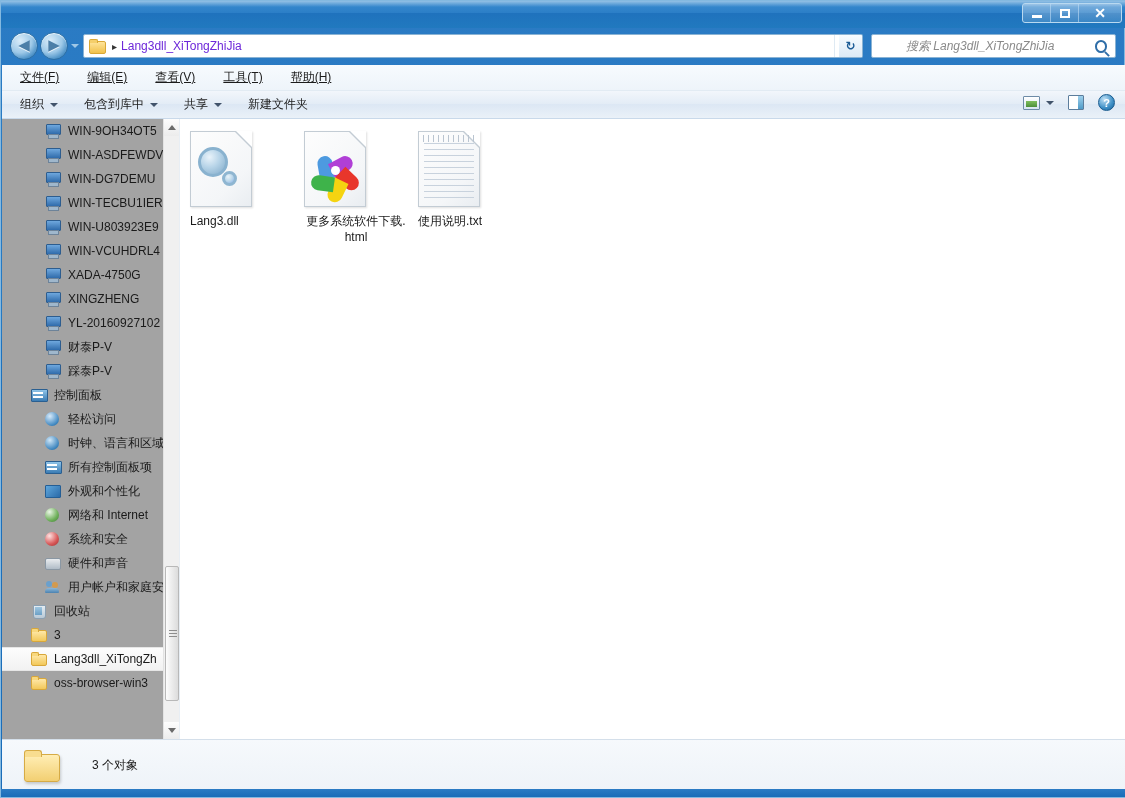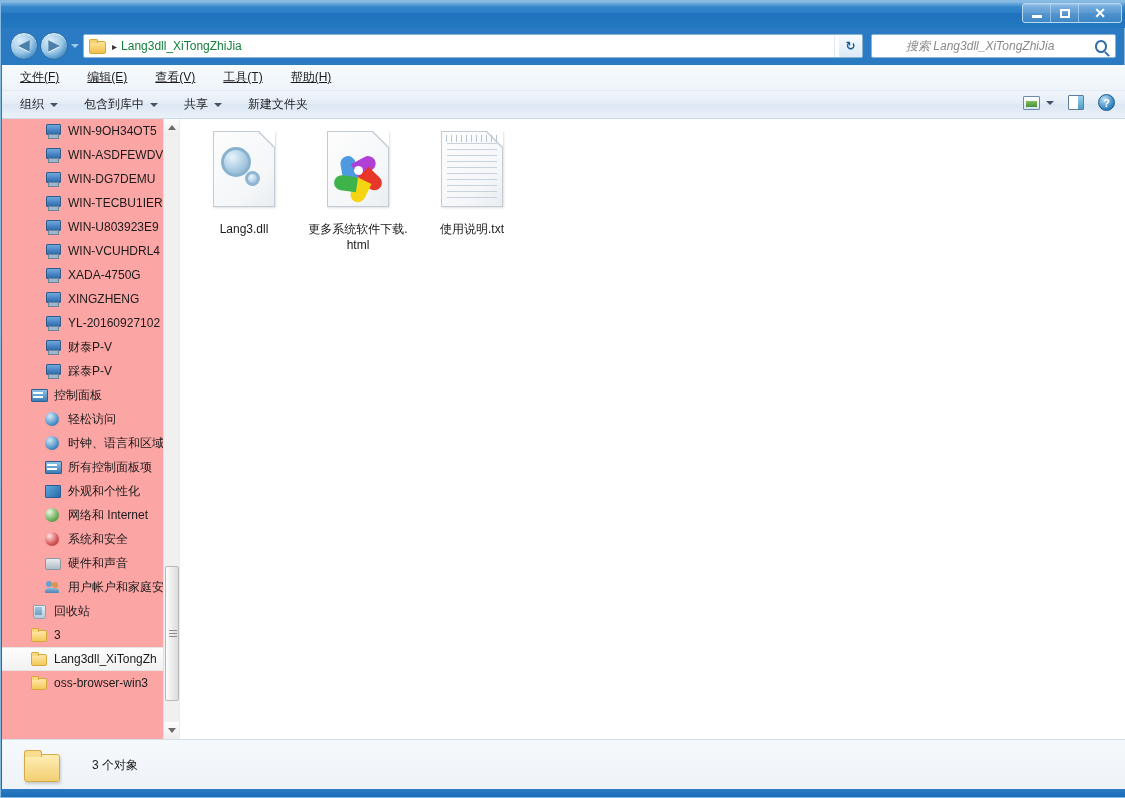--- a/index.html
+++ b/index.html
@@ -87,21 +87,21 @@
   .crumb-folder::before {
     content:""; position:absolute; left:0; top:2px; width:15px; height:11px;
     background: linear-gradient(180deg,#ffe49a,#f0c14b);
     border:1px solid #d9a836; border-radius:1px 2px 2px 2px;
   }
   .crumb-folder::after {
     content:""; position:absolute; left:0; top:0px; width:7px; height:3px;
     background:#f5cf6b; border:1px solid #d9a836; border-bottom:none; border-radius:2px 2px 0 0;
   }
   .crumb-sep { margin: 0 4px 0 7px; color:#333; font-size:10px; }
-  .crumb-text { font-size: 12px; color: #15803d; }
+  .crumb-text { font-size: 12px; color: #6d28d9; }
   .addr-drop {
     margin-left:auto; width:18px; height:22px;
     display:flex; align-items:center; justify-content:center;
     border-left:1px solid #dfeaf3;
   }
   .addr-drop i {
     width:0;height:0;border-left:4px solid transparent;border-right:4px solid transparent;border-top:4px solid #2a527a;
   }
   #refreshbtn {
     position: absolute; left: 838px; top: 6px;
@@ -186,21 +186,21 @@
 
   
   #body {
     position: absolute; left: 1px; top: 118px;
     width: 1123px; height: 620px;
     background: #ffffff;
     display: flex;
   }
   #sidebar {
     width: 178px; height: 620px;
-    background: #fca5a5;
+    background: #a3a3a3;
     position: relative;
     overflow: hidden;
     border-right: 1px solid #e8eef4;
   }
   .tree-row {
     height: 24px;
     display: flex; align-items: center;
     padding-left: 8px;
     font-size: 12px; color: #1a1a1a;
     white-space: nowrap;
@@ -313,23 +313,22 @@
   
   #content {
     flex: 1; height: 620px;
     background: #ffffff;
     padding: 8px 0 0 10px;
     display: flex; flex-wrap: wrap;
     align-content: flex-start;
   }
   .file-item {
     width: 108px; margin-right: 6px;
-    display: flex; flex-direction: column; align-items: center;
+    display: flex; flex-direction: column; align-items: flex-start;
     padding-top: 4px;
-    gap: 8px;
   }
   .file-icon { width: 62px; height: 76px; position: relative; margin-bottom: 6px; }
   .sheet {
     position:absolute; left:0; top:0; width:62px; height:76px;
     background: linear-gradient(135deg,#fdfdfd 0%,#f4f6f8 70%,#e9edf1 100%);
     border:1px solid #c3ccd4;
     box-shadow: 1px 1px 2px rgba(0,0,0,.13);
   }
   .sheet-fold {
     position:absolute; right:0; top:0;

